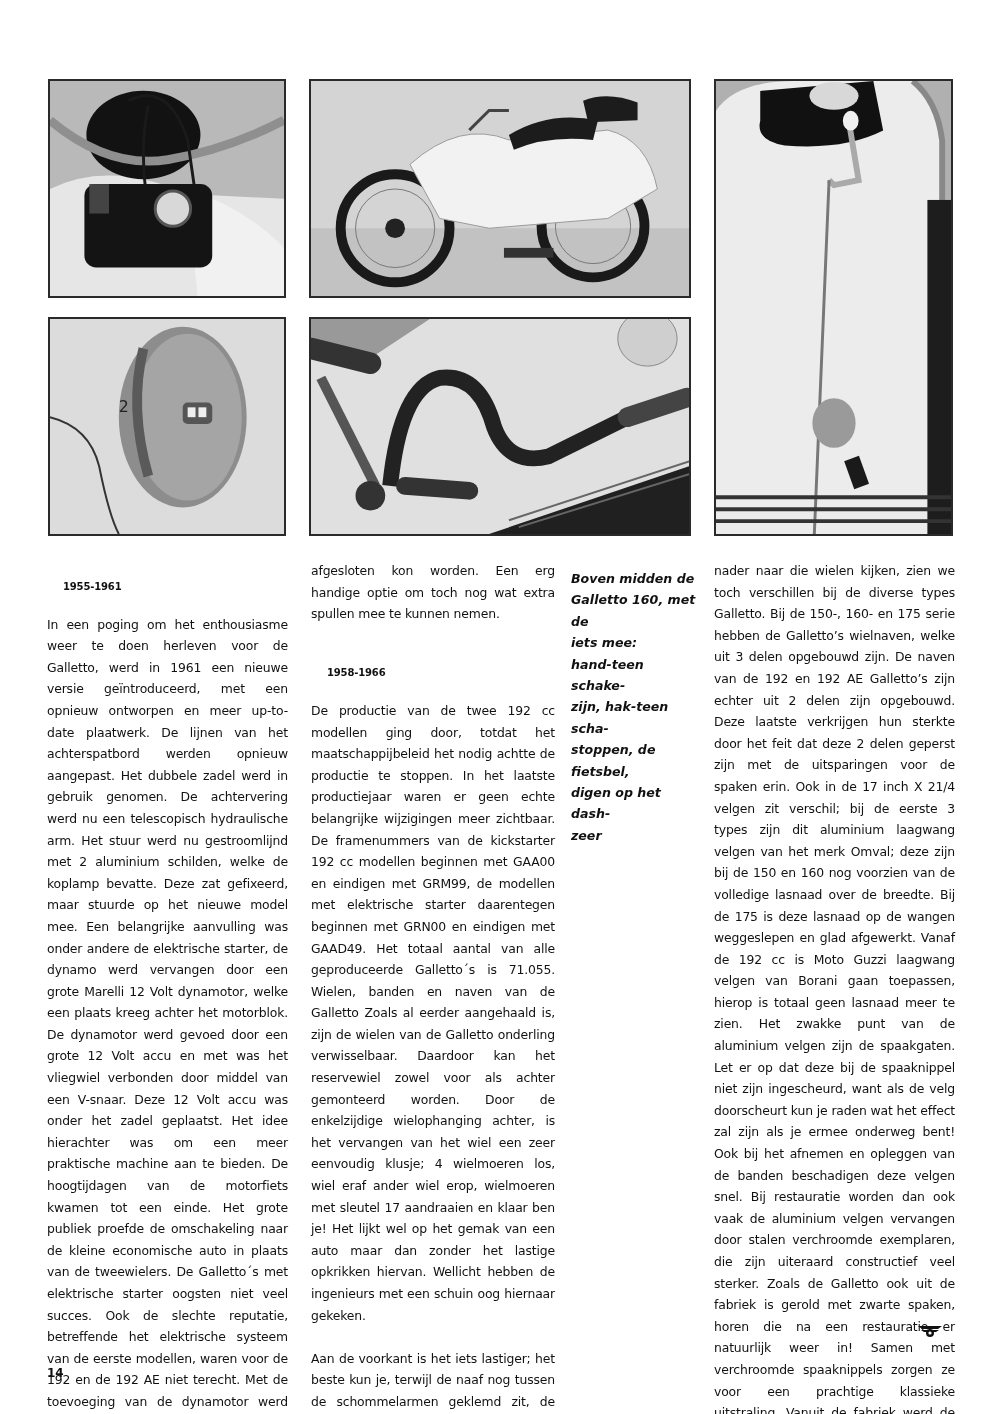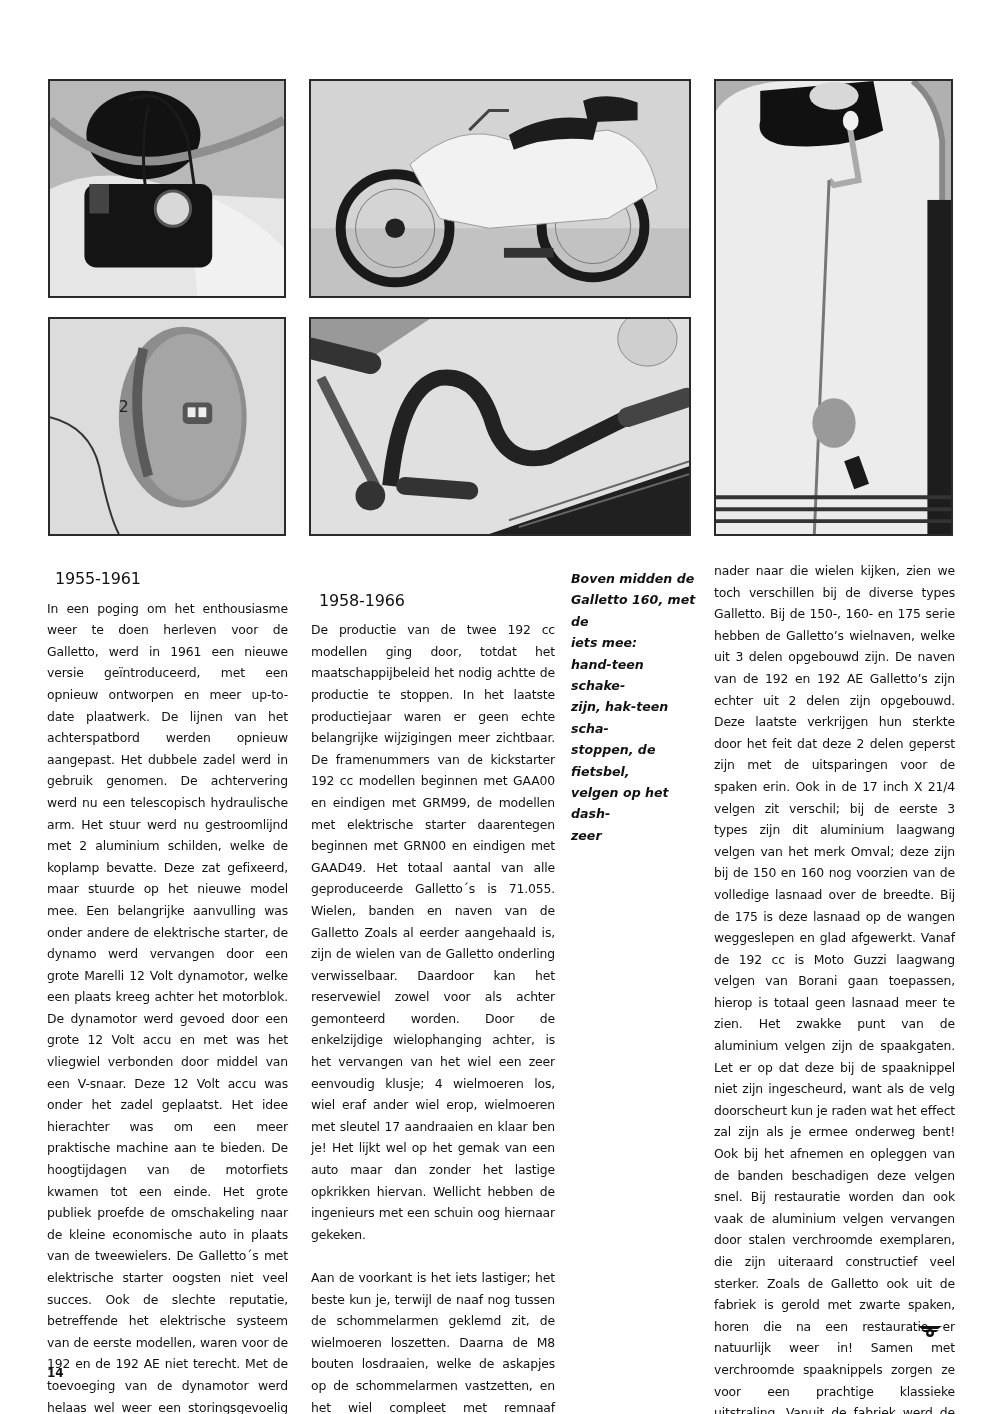--- a/index.html
+++ b/index.html
@@ -5,21 +5,21 @@
   html, body { margin: 0; padding: 0; background: #ffffff; }
   body { width: 1000px; height: 1414px; position: relative; overflow: hidden;
          font-family: "DejaVu Sans", sans-serif; color: #111; }
   .photo { position: absolute; border: 2px solid #2a2a2a; box-sizing: border-box; overflow: hidden;
            background: #cfcfcf; }
   .photo svg { width: 100%; height: 100%; display: block; }
   .col { position: absolute; top: 560px; font-size: 12.4px; line-height: 21.6px; text-align: justify;
          letter-spacing: -0.15px; }
   .col p { margin: 0; }
   .col p + p { margin-top: 21.6px; }
-  .col h3 { margin: 8px; font-size: 16px; font-weight: normal; line-height: 21.6px; }
+  .col h3 { margin: 16px; font-size: 10px; font-weight: bold; line-height: 21.6px; }
   .col .gap { height: 21.6px; }
   .caption { position: absolute; left: 571px; top: 568px; width: 130px; font-size: 12.6px;
              line-height: 21.4px; font-weight: bold; font-style: italic; }
   .caption span { display: block; }
   .page-num { position: absolute; left: 47px; top: 1366px; font-size: 12px; font-weight: bold; text-align: right; }
   .logo { position: absolute; left: 918px; top: 1323px; width: 24px; height: 14px; }
 </style>
 </head>
 <body>
 
@@ -101,34 +101,35 @@
     <ellipse cx="340" cy="20" rx="30" ry="28" fill="#cfcfcf" stroke="#888"></ellipse>
   </svg>
 </div>
 
 <div class="col" style="left:47px; width:241px;">
   <h3>1955-1961</h3>
   <p>In een poging om het enthousiasme weer te doen herleven voor de Galletto, werd in 1961 een nieuwe versie geïntroduceerd, met een opnieuw ontworpen en meer up-to-date plaatwerk. De lijnen van het achterspatbord werden opnieuw aange­past. Het dubbele zadel werd in gebruik genomen. De achtervering werd nu een telescopisch hydraulische arm. Het stuur werd nu gestroomlijnd met 2 aluminium schilden, welke de koplamp bevatte. Deze zat gefixeerd, maar stuurde op het nieu­we model mee. Een belangrijke aanvul­ling was onder andere de elektrische star­ter, de dynamo werd vervangen door een grote Marelli 12 Volt dynamotor, welke een plaats kreeg achter het motorblok. De dynamotor werd gevoed door een grote 12 Volt accu en met was het vlieg­wiel verbonden door middel van een V-snaar. Deze 12 Volt accu was onder het zadel geplaatst. Het idee hierachter was om een meer praktische machine aan te bieden. De hoogtijdagen van de motor­fiets kwamen tot een einde. Het grote publiek proefde de omschakeling naar de kleine economische auto in plaats van de tweewielers. De Galletto´s met elektri­sche starter oogsten niet veel succes. Ook de slechte reputatie, betreffende het elektrische systeem van de eerste model­len, waren voor de 192 en de 192 AE niet terecht. Met de toevoeging van de dyna­motor werd helaas wel weer een sto­ringsgevoelig deel toegevoegd. Deze con­structie kennen we ook bij de Nuovo Falcone met dynamotor-uitvoering . Als extra optie was er voor de Galletto 192cc nog een extra opbergvak te koop. Dit opbergvak kon men plaatsen tussen de tanktunnel en de olietank, vóór het zadel. Ook zat er een praktisch slot op, zodat het</p>
 </div>
 
 <div class="col" style="left:311px; width:244px;">
+  <p>afgesloten kon worden. Een erg handige optie om toch nog wat extra spullen mee te kunnen nemen.</p>
   <div class="gap"></div>
   <h3>1958-1966</h3>
   <p>De productie van de twee 192 cc model­len ging door, totdat het maatschappij­beleid het nodig achtte de productie te stoppen. In het laatste productiejaar waren er geen echte belangrijke wijzigin­gen meer zichtbaar. De framenummers van de kickstarter 192 cc modellen begin­nen met GAA00 en eindigen met GRM99, de modellen met elektrische starter daarentegen beginnen met GRN00 en eindigen met GAAD49. Het totaal aantal van alle geproduceerde Galletto´s is 71.055. Wielen, banden en naven van de Galletto Zoals al eerder aangehaald is, zijn de wielen van de Galletto onderling verwisselbaar. Daardoor kan het reservewiel zowel voor als achter gemonteerd worden. Door de enkelzijdige wielophanging achter, is het vervangen van het wiel een zeer eenvou­dig klusje; 4 wielmoeren los, wiel eraf ander wiel erop, wielmoeren met sleutel 17 aandraaien en klaar ben je! Het lijkt wel op het gemak van een auto maar dan zonder het lastige opkrikken hiervan. Wellicht hebben de ingenieurs met een schuin oog hiernaar gekeken.</p>
   <p>Aan de voorkant is het iets lastiger; het beste kun je, terwijl de naaf nog tussen de schommelarmen geklemd zit, de wiel­moeren loszetten. Daarna de M8 bouten losdraaien, welke de askapjes op de schommelarmen vastzetten, en het wiel compleet met remnaaf uitnemen. Dan de wielmoeren losdraaien en het wiel van de remnaaf afnemen, monteren gaat in omgekeerde volgorde. Als we wat</p>
 </div>
 
 <div class="caption">
   <span>Boven midden de</span>
   <span>Galletto 160, met de</span>
   <span>iets mee:</span>
   <span>hand-teen schake-</span>
   <span>zijn, hak-teen scha-</span>
   <span>stoppen, de fietsbel,</span>
-  <span>velgen op het dash-</span>
+  <span>digen op het dash-</span>
   <span>zeer</span>
 </div>
 
 <div class="col" style="left:714px; width:241px;">
   <p>nader naar die wielen kijken, zien we toch verschillen bij de diverse types Galletto. Bij de 150-, 160- en 175 serie hebben de Galletto’s wielnaven, welke uit 3 delen opgebouwd zijn. De naven van de 192 en 192 AE Galletto’s zijn echter uit 2 delen zijn opgebouwd. Deze laatste verkrijgen hun sterkte door het feit dat deze 2 delen geperst zijn met de uitsparingen voor de spaken erin. Ook in de 17 inch X 21/4 vel­gen zit verschil;  bij de eerste 3 types zijn dit aluminium laagwang velgen van het merk Omval; deze zijn bij de 150 en 160 nog voorzien van de volledige lasnaad over de breedte. Bij de 175 is deze lasnaad op de wangen weggeslepen en glad afge­werkt. Vanaf de 192 cc is Moto Guzzi laag­wang velgen van Borani gaan toepassen, hierop is totaal geen lasnaad meer te zien. Het zwakke punt van de aluminium velgen zijn de spaakgaten. Let er op dat deze bij de spaaknippel niet zijn inge­scheurd, want als de velg doorscheurt kun je raden wat het effect zal zijn als je ermee onderweg bent! Ook bij het afne­men en opleggen van de banden bescha­digen deze velgen snel. Bij restauratie worden dan ook vaak de aluminium vel­gen vervangen door stalen verchroomde exemplaren, die zijn uiteraard construc­tief veel sterker. Zoals de Galletto ook uit de fabriek is gerold met zwarte spaken, horen die na een restauratie er natuurlijk weer in! Samen met verchroomde spaak­nippels zorgen ze voor een prachtige klas­sieke uitstraling. Vanuit de fabriek werd de Galletto voorzien van Pirelli MT-53 banden in de maat 2.50- of 2,75x17”. Nu maken o.a. Heidenau en Continental nog banden in deze maat, terwijl het Taiwanese merk Duro, een replica van de Pirelli MT-53 maakt.</p>
 </div>
 
 <div class="logo">
   <svg viewBox="0 0 24 14" width="24" height="14">
     <path d="M0 2 L24 2 L20 5 L4 5 Z" fill="#111"></path>

